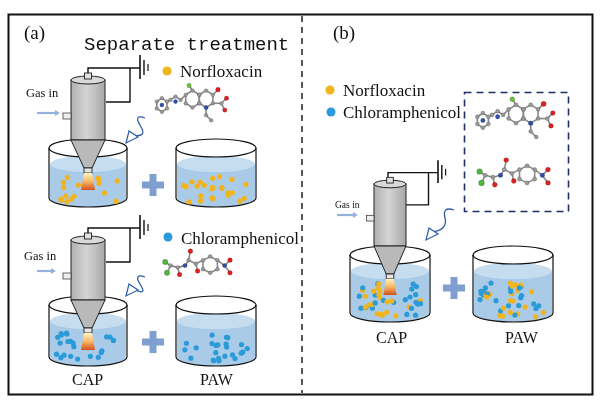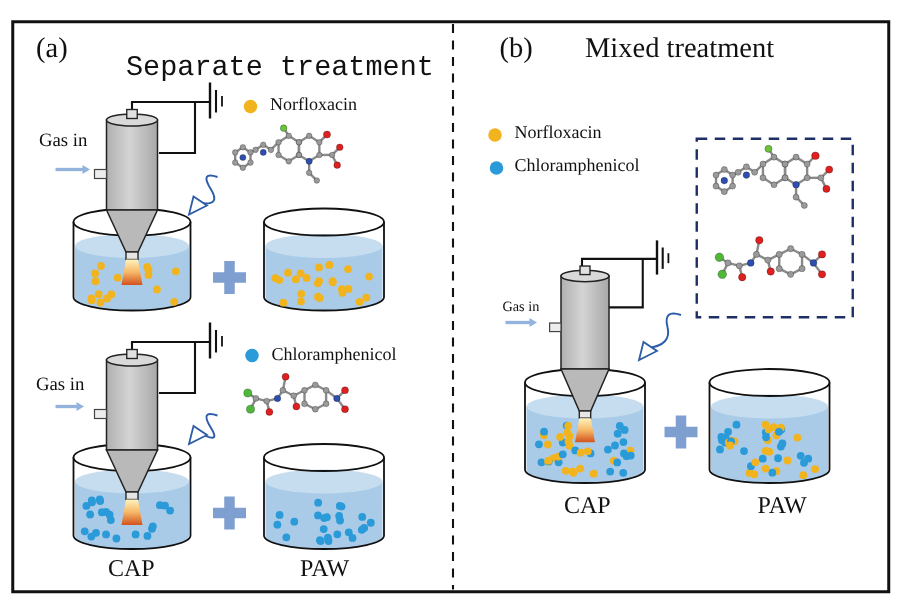--- a/index.html
+++ b/index.html
@@ -1,21 +1,21 @@
 <!DOCTYPE html>
 <html><head>
 <meta charset="utf-8">
 <style>
   html, body { margin:0; padding:0; background:#ffffff; }
   body { width:600px; height:409px; position:relative; overflow:hidden; font-family:"Liberation Serif", serif; }
   #stage { position:absolute; left:0; top:0; width:600px; height:409px; }
   .lbl { position:absolute; color:#111; font-family:"Liberation Serif", serif; white-space:nowrap; }
   .panel-letter { font-size:19px; }
   .panel-title { font-size:19px; }
-  .legend-text { font-size:12px; }
+  .legend-text { font-size:17px; }
   .gas-text { font-size:12.5px; }
   .gas-text-small { font-size:9.5px; }
   .cap-text { font-size:16px; }
 </style>
 </head>
 <body>
 
 <div id="stage">
   <svg id="svg" width="600" height="409" viewBox="0 0 600 409" xmlns="http://www.w3.org/2000/svg">
     <defs>
@@ -561,21 +561,20 @@
   <span class="lbl gas-text" style="left:26px;top:86px;">Gas in</span>
 
   <span class="lbl legend-text" style="left:181px;top:229px;">Chloramphenicol</span>
   <span class="lbl gas-text" style="left:24px;top:249px;">Gas in</span>
 
   <span class="lbl cap-text" style="left:72px;top:371px;">CAP</span>
   <span class="lbl cap-text" style="left:200px;top:371px;">PAW</span>
 
   
   <span class="lbl panel-letter" style="left:333px;top:22px;">(b)</span>
-  <span class="lbl panel-title" style="left:390px;top:22px;">Mixed treatment</span>
 
   <span class="lbl legend-text" style="left:343px;top:81px;">Norfloxacin</span>
   <span class="lbl legend-text" style="left:343px;top:103px;">Chloramphenicol</span>
 
   <span class="lbl gas-text-small" style="left:335px;top:200px;">Gas in</span>
 
   <span class="lbl cap-text" style="left:376px;top:329px;">CAP</span>
   <span class="lbl cap-text" style="left:505px;top:329px;">PAW</span>
 </div>
 

